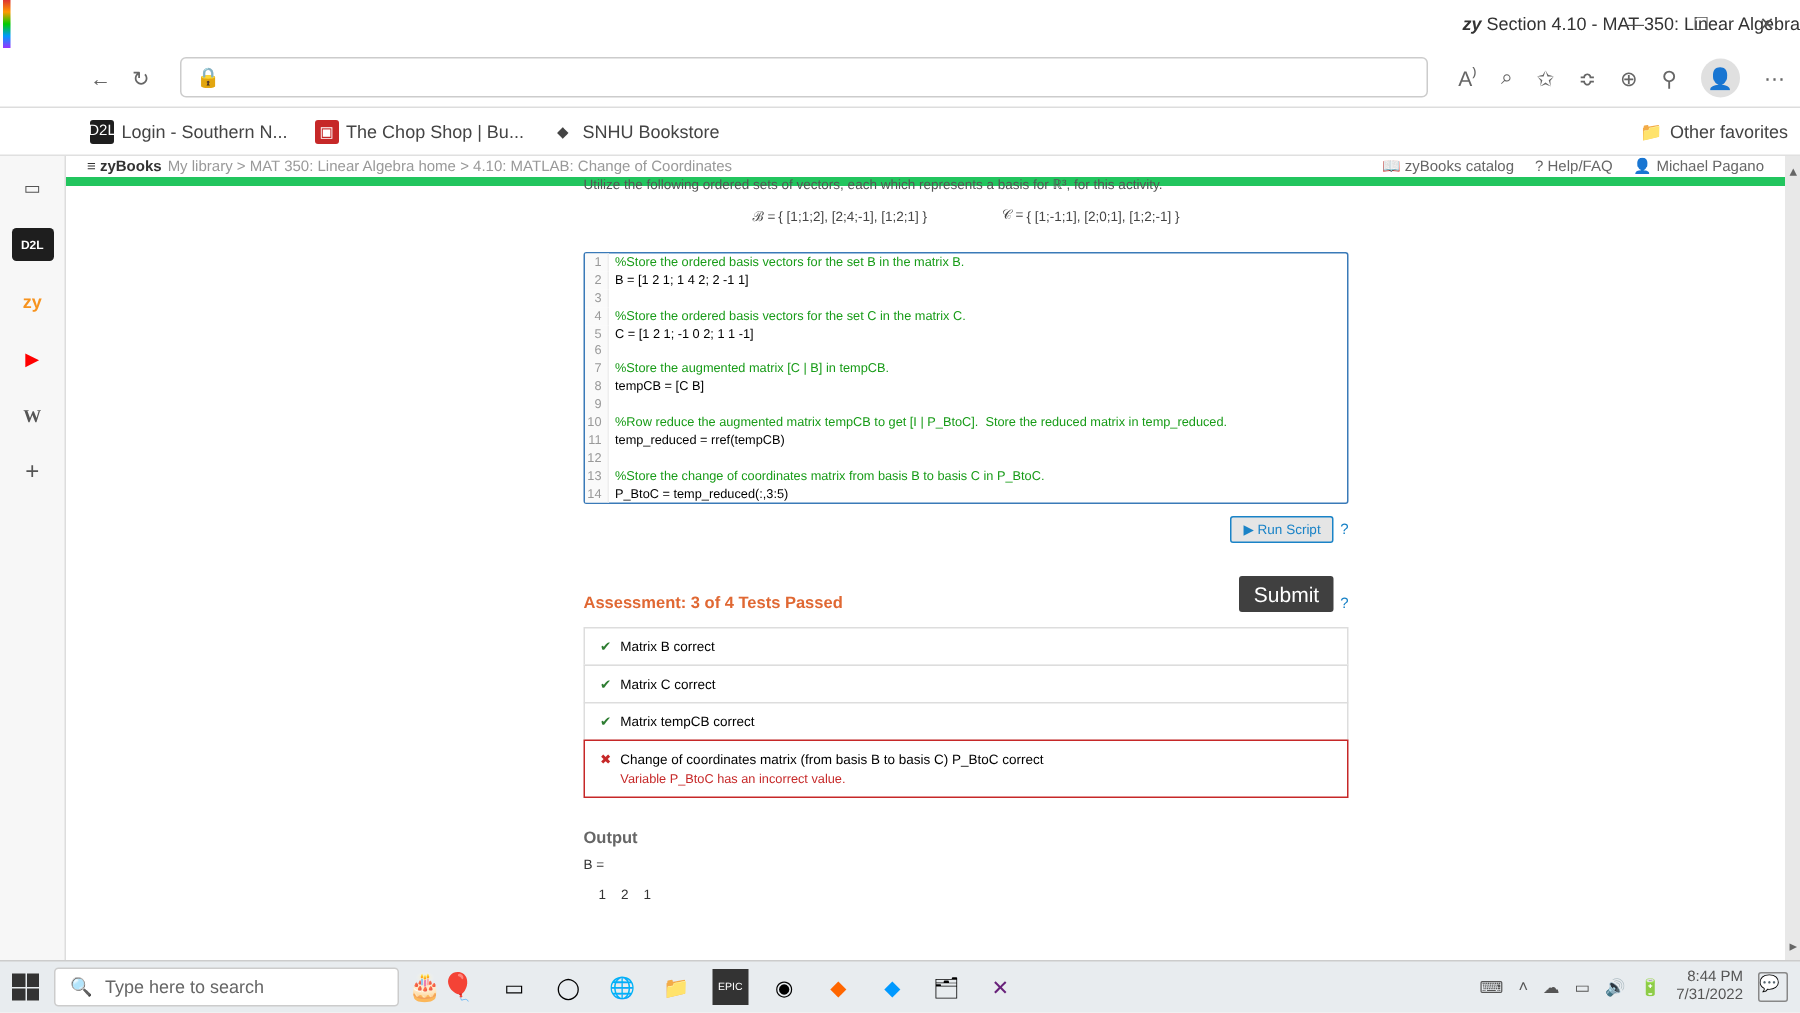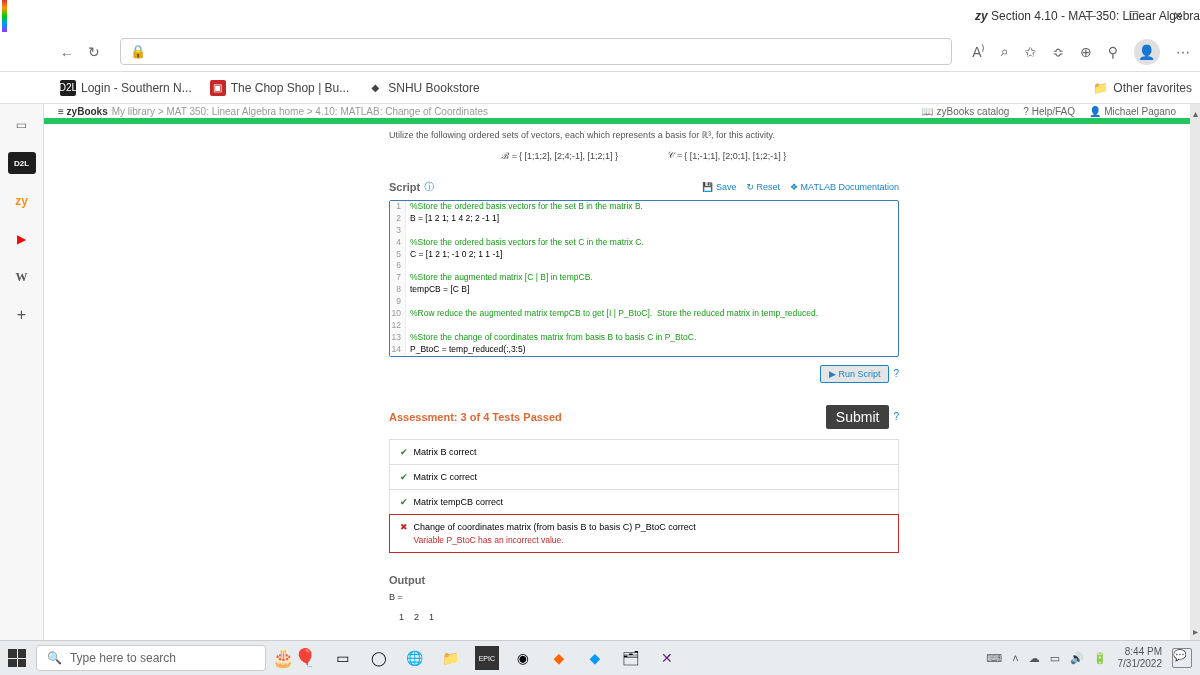--- a/index.html
+++ b/index.html
@@ -41,21 +41,21 @@
 
 
 .zy-header { height: 20px; background: #fff; display: flex; align-items: center; padding: 0 14px; font-size: 10px; color: #888; border-bottom: 6px solid #22c55e; }
 .zy-header .zb { font-weight: bold; color: #333; }
 .zy-header .crumb { color: #999; margin-left: 4px; }
 .zy-header .right { margin-left: auto; display: flex; gap: 14px; align-items: flex-end; }
 .zy-header .right span { color: #666; }
 .zy-header .michael { color: #666; }
 
 
-.main-panel { position: absolute; left: 345px; top: 24px; width: 510px; }
+.main-panel { position: absolute; left: 345px; top: 12px; width: 510px; }
 .instruction { font-size: 9px; color: #555; margin-bottom: 8px; }
 .basis-vectors { display: flex; gap: 50px; justify-content: center; font-size: 9px; color: #444; margin-bottom: 18px; font-family: 'Cambria Math', serif; }
 .basis-vectors .vec-set { display: flex; align-items: center; gap: 2px; }
 
 
 .script-header { display: flex; align-items: center; margin-bottom: 6px; }
 .script-header .script-title { color: #666; font-size: 11px; font-weight: 600; }
 .script-header .help-circle { color: #1a83c7; font-size: 10px; margin-left: 4px; }
 .script-header .script-actions { margin-left: auto; display: flex; gap: 10px; font-size: 9px; align-items: center; }
 .script-header .save-btn { color: #1a83c7; }
@@ -68,21 +68,21 @@
 .code-txt { padding-left: 4px; white-space: pre; }
 .code-comment { color: #179b17; }
 .code-normal { color: #000; }
 
 .run-script-row { display: flex; justify-content: flex-end; margin-top: 8px; gap: 4px; align-items: center; }
 .run-script-btn { border: 1px solid #1a83c7; color: #1a83c7; background: #e5e5e5; font-size: 9px; padding: 3px 8px; border-radius: 2px; }
 .run-script-btn::before { content: "▶ "; }
 .help-q { color: #1a83c7; font-size: 10px; }
 
 
-.assessment-header { display: flex; align-items: center; margin-top: 22px; }
+.assessment-header { display: flex; align-items: flex-end; margin-top: 22px; }
 .assessment-title { color: #e06833; font-size: 11px; font-weight: 600; }
 .submit-btn { margin-left: auto; background: #404040; color: #fff; border: none; font-size: 14px; padding: 4px 10px; border-radius: 2px; }
 
 .test-list { margin-top: 10px; }
 .test-row { border: 1px solid #ddd; padding: 7px 10px; font-size: 9px; display: flex; align-items: flex-start; gap: 6px; margin-bottom: -1px; background: #fff; }
 .test-row.pass { }
 .test-row.fail { border: 1px solid #c62828; }
 .test-icon-pass { color: #2e7d32; }
 .test-icon-fail { color: #c62828; }
 .test-fail-msg { color: #c62828; font-size: 8.5px; margin-top: 3px; }
@@ -189,29 +189,20 @@
       <span class="vec-set">
           <span>ℬ =</span> 
           <span>{ [1;1;2], [2;4;-1], [1;2;1] }</span>
         </span>
       <span class="vec-set">
           <span>𝒞 =</span> 
           <span>{ [1;-1;1], [2;0;1], [1;2;-1] }</span>
         </span>
     </div>
 
-    <div class="script-header">
-      <span class="script-title">Script</span>
-      <span class="help-circle">ⓘ</span>
-      <div class="script-actions">
-        <span class="save-btn">💾 <span>Save</span></span>
-        <span class="reset-btn">↻ <span>Reset</span></span>
-        <span class="matlab-doc">❖ <span>MATLAB Documentation</span></span>
-      </div>
-    </div>
 
     <div class="code-box" id="code-box">
         <div class="code-row">
           <div class="code-ln">1</div>
           <div class="code-txt code-comment">%Store the ordered basis vectors for the set B in the matrix B.</div>
         </div>
         <div class="code-row">
           <div class="code-ln">2</div>
           <div class="code-txt code-normal">B = [1 2 1; 1 4 2; 2 -1 1]</div>
         </div>
@@ -239,20 +230,24 @@
           <div class="code-ln">8</div>
           <div class="code-txt code-normal">tempCB = [C B]</div>
         </div>
         <div class="code-row">
           <div class="code-ln">9</div>
           <div class="code-txt code-normal"></div>
         </div>
         <div class="code-row">
           <div class="code-ln">10</div>
           <div class="code-txt code-comment">%Row reduce the augmented matrix tempCB to get [I | P_BtoC].  Store the reduced matrix in temp_reduced.</div>
+        </div>
+        <div class="code-row">
+          <div class="code-ln">11</div>
+          <div class="code-txt code-normal">temp_reduced = rref(tempCB)</div>
         </div>
         <div class="code-row">
           <div class="code-ln">12</div>
           <div class="code-txt code-normal"></div>
         </div>
         <div class="code-row">
           <div class="code-ln">13</div>
           <div class="code-txt code-comment">%Store the change of coordinates matrix from basis B to basis C in P_BtoC.</div>
         </div>
         <div class="code-row">

